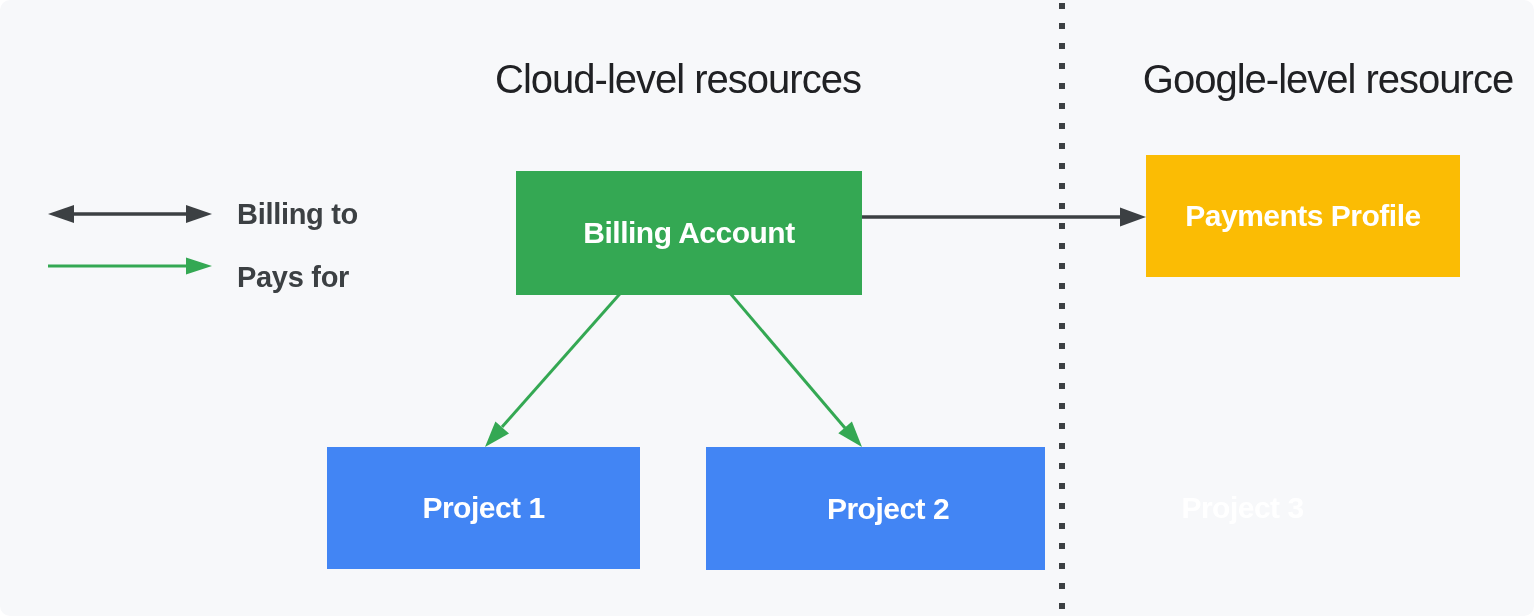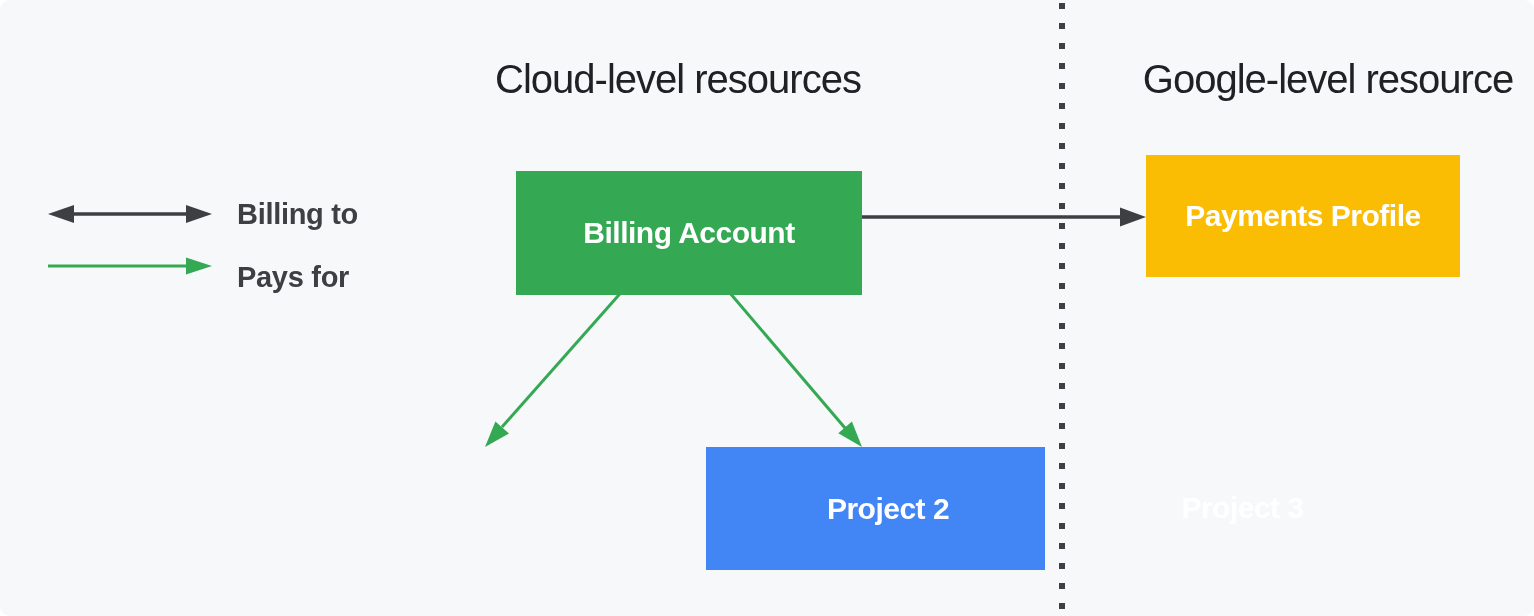--- a/index.html
+++ b/index.html
@@ -131,20 +131,23 @@
   </svg>
 
   <div class="node billing" style="background: rgb(52, 168, 83);">
     <span class="node-label" style="color: rgb(255, 255, 255);">Billing Account</span>
   </div>
 
   <div class="node payments" style="background: rgb(251, 188, 4);">
     <span class="node-label" style="color: rgb(255, 255, 255);">Payments Profile</span>
   </div>
 
+  <div class="node project1" style="background: rgb(66, 133, 244);">
+    <span class="node-label" style="color: rgb(255, 255, 255);">Project 1</span>
+  </div>
 
   <div class="node project2" style="background: rgb(66, 133, 244);">
     <span class="node-label" style="color: rgb(255, 255, 255);">Project 2</span>
   </div>
 
   <div class="node project3" style="background: transparent;">
     <span class="node-label" style="color: rgb(255, 255, 255);">Project 3</span>
   </div>
 
 </div>

